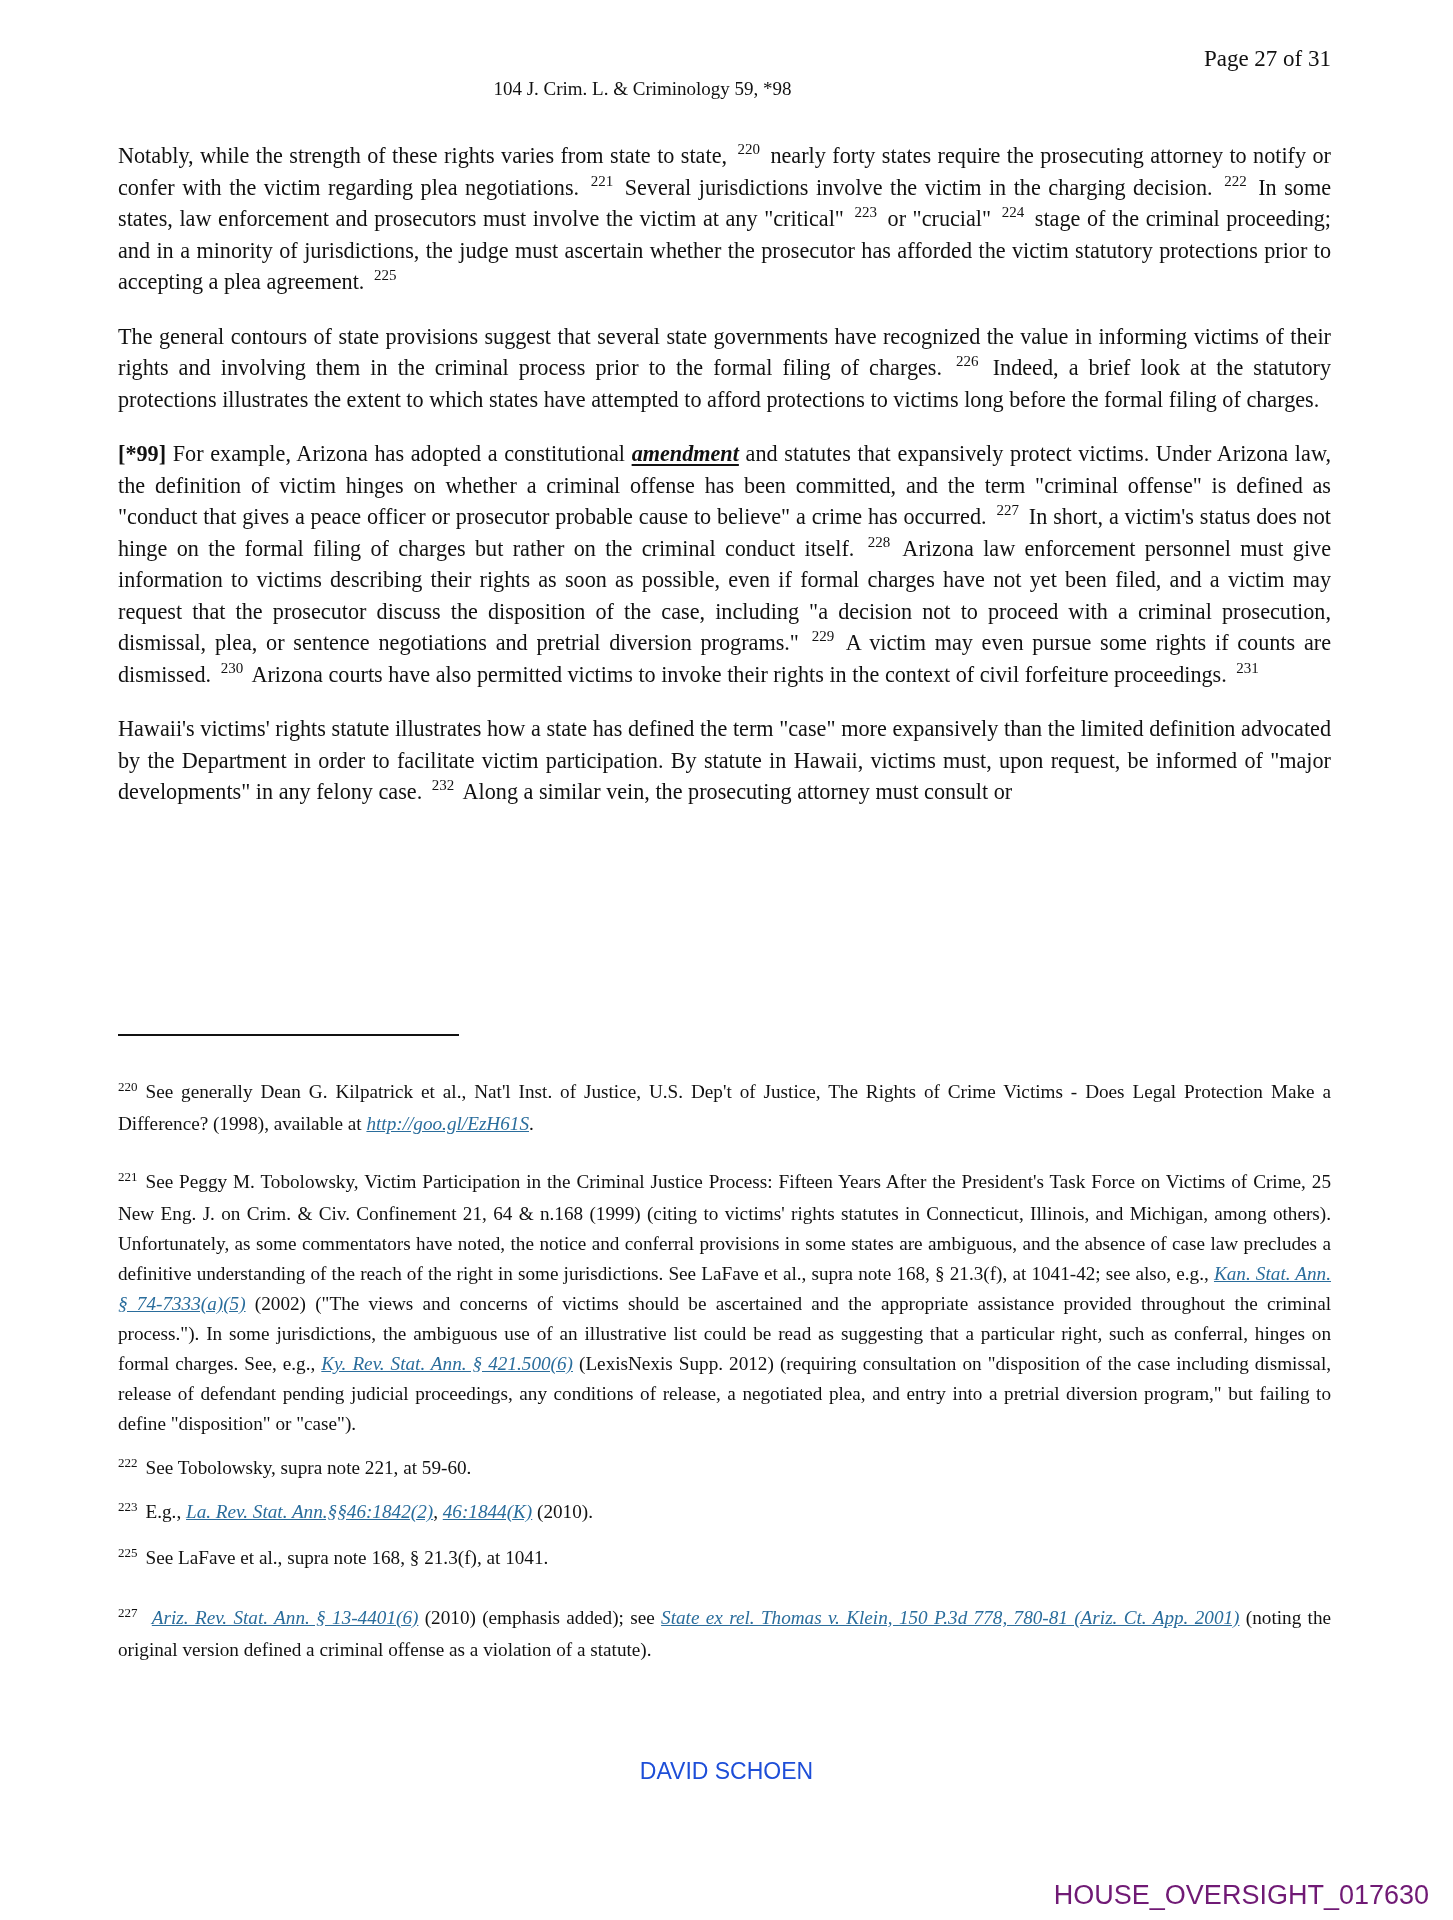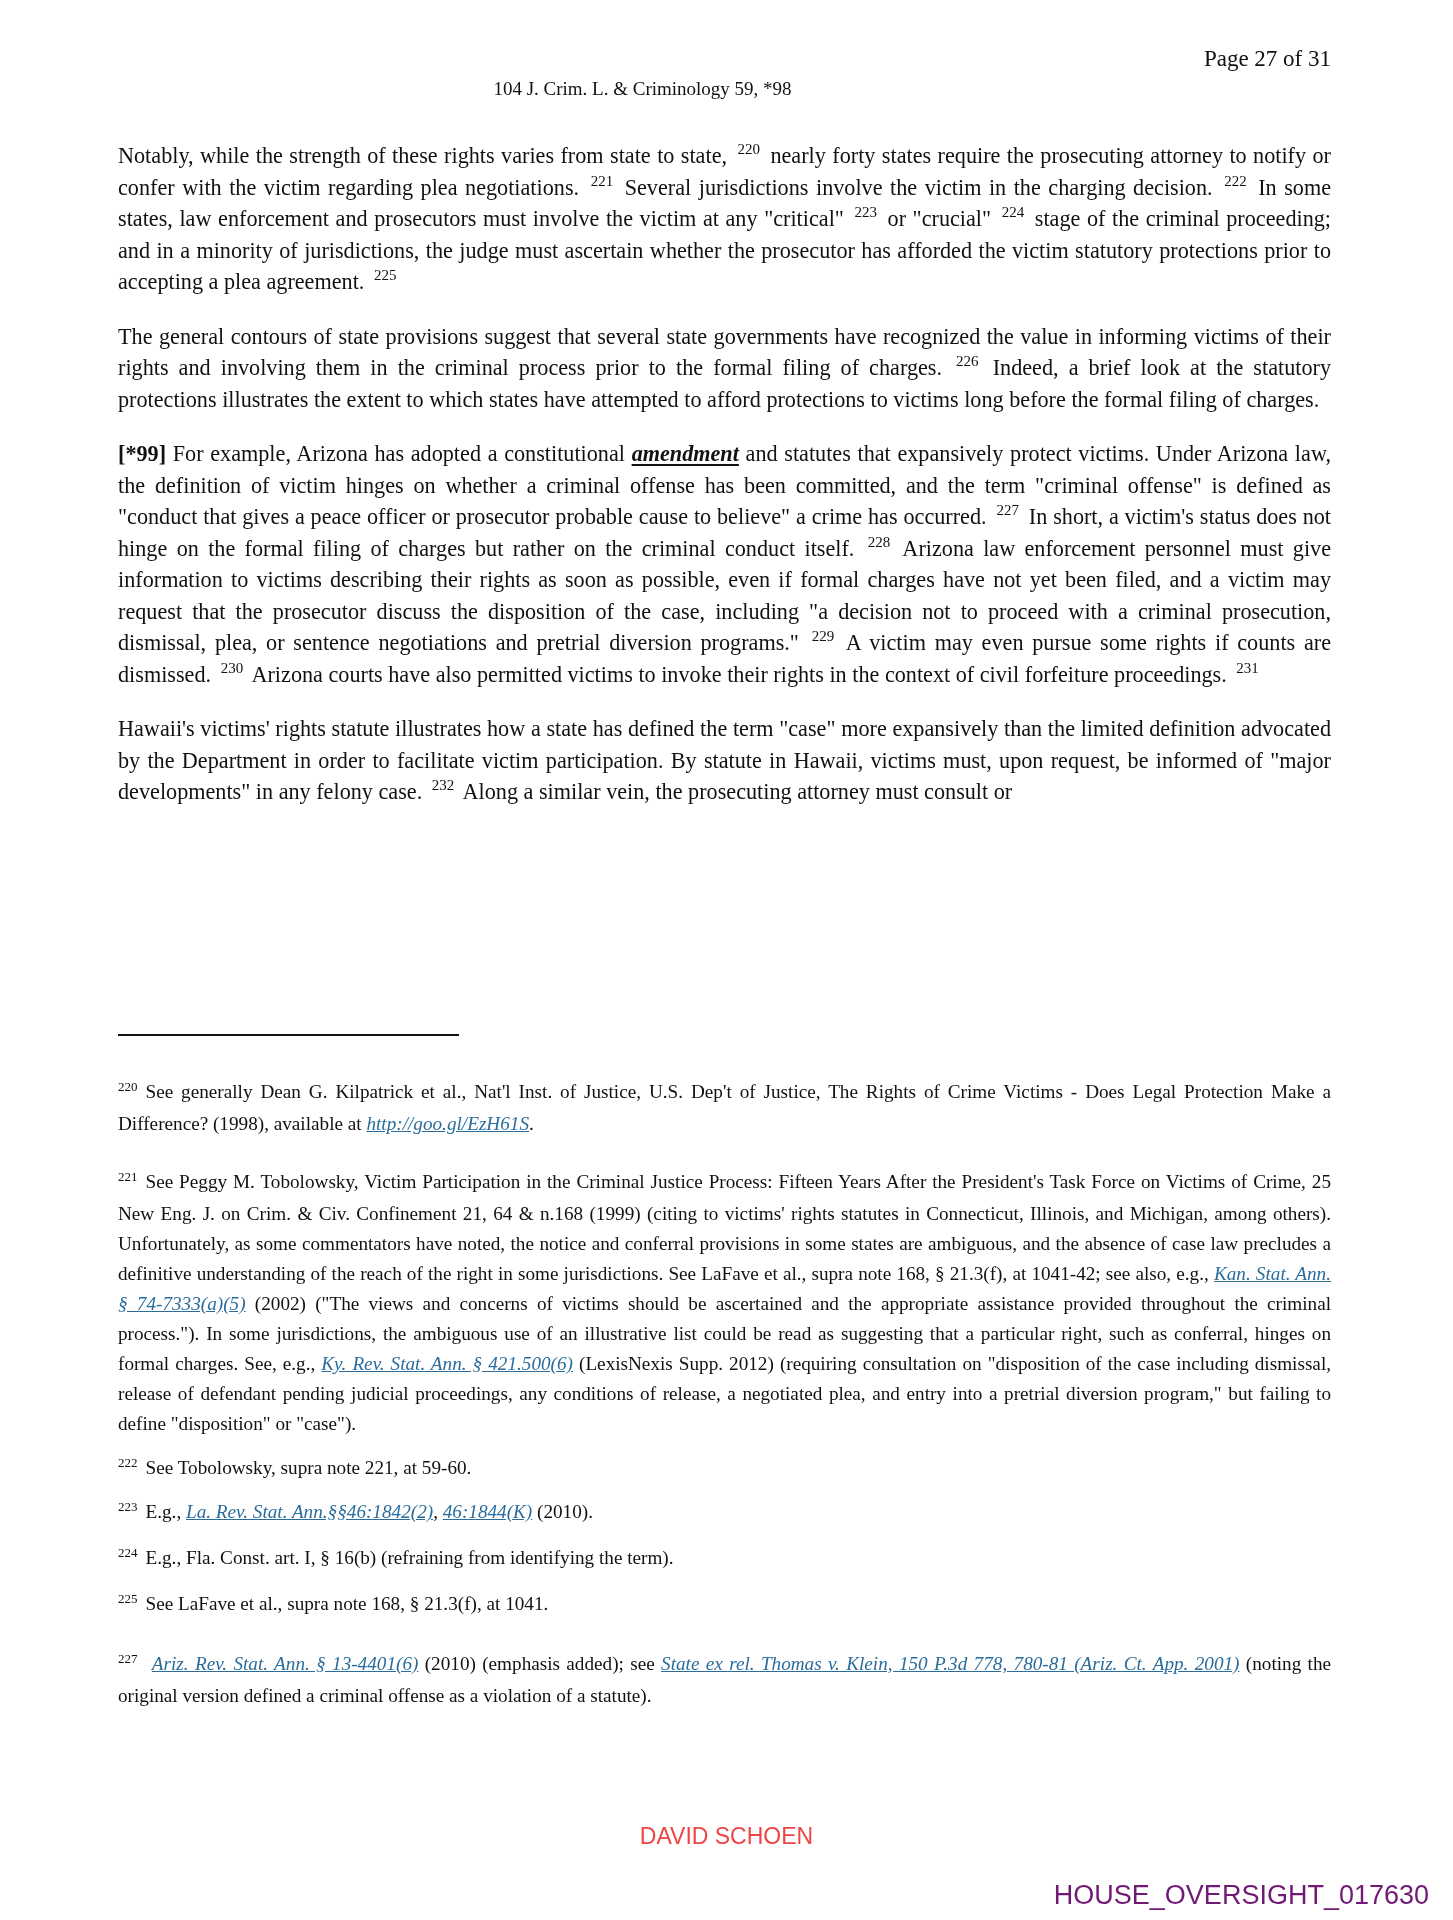--- a/index.html
+++ b/index.html
@@ -10,22 +10,22 @@
   .body { position: absolute; left: 118px; width: 1213px; top: 140px; font-size: 22.2px; line-height: 31.5px; text-align: justify; }
   .body p { margin: 0 0 23px 0; }
   sup { font-size: 15px; vertical-align: 0; position: relative; top: -9px; line-height: 0; margin: 0 4px; }
   .emph { font-weight: bold; font-style: italic; text-decoration: underline; text-decoration-thickness: 2px; text-underline-offset: 3px; }
   .star { font-weight: bold; }
   .sep { position: absolute; left: 118px; top: 1034px; width: 341px; height: 2px; background: #111; }
   .fns { position: absolute; left: 118px; width: 1213px; top: 1077px; font-size: 19.2px; line-height: 30px; text-align: justify; }
   .fn { margin: 0; }
   .fn .num { font-size: 13px; position: relative; top: -7px; margin-right: 8px; }
   .fn a, .link { color: #2a6d9c; font-style: italic; text-decoration: underline; }
-  .sig { position: absolute; top: 1823px; left: 0; width: 1453px; text-align: center;
-         font-family: "Liberation Sans", "DejaVu Sans", sans-serif; font-size: 23px; color: #ef4444; }
+  .sig { position: absolute; top: 1758px; left: 0; width: 1453px; text-align: center;
+         font-family: "Liberation Sans", "DejaVu Sans", sans-serif; font-size: 23px; color: #1d4ed8; }
   .bates { position: absolute; top: 1880px; right: 24px;
            font-family: "Liberation Sans", "DejaVu Sans", sans-serif; font-size: 27px; color: #701a75; margin-left: 24px; }
 </style>
 </head>
 <body>
 
 <div class="page-num">Page 27 of 31</div>
 <div class="running-head">104 J. Crim. L. &amp; Criminology 59, *98</div>
 
 <div class="body">
@@ -86,23 +86,20 @@
   </p>
   <p class="fn" style="margin-bottom:12px;">
     <span class="num">222</span><span>See Tobolowsky, supra note 221, at 59-60.</span>
   </p>
   <p class="fn" style="margin-bottom:14px;">
     <span class="num">223</span><span>E.g.,</span>
     <a>La. Rev. Stat. Ann.§§46:1842(2)</a><span>,</span>
     <a>46:1844(K)</a>
     <span>(2010).</span>
   </p>
-  <p class="fn" style="margin-bottom:14px;">
-    <span class="num">224</span><span>E.g., Fla. Const. art. I, § 16(b) (refraining from identifying the term).</span>
-  </p>
   <p class="fn" style="margin-bottom:28px;">
     <span class="num">225</span><span>See LaFave et al., supra note 168, § 21.3(f), at 1041.</span>
   </p>
   <p class="fn">
     <span class="num">227</span>
     <a>Ariz. Rev. Stat. Ann. § 13-4401(6)</a>
     <span>(2010) (emphasis added); see</span>
     <a>State ex rel. Thomas v. Klein, 150 P.3d 778, 780-81 (Ariz. Ct. App. 2001)</a>
     <span>(noting the original version defined a criminal offense as a violation of a statute).</span>
   </p>

